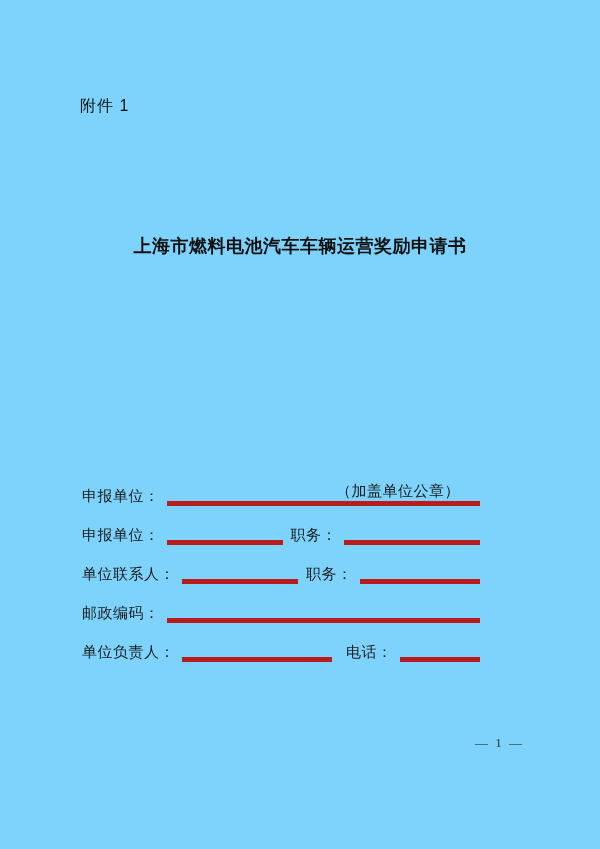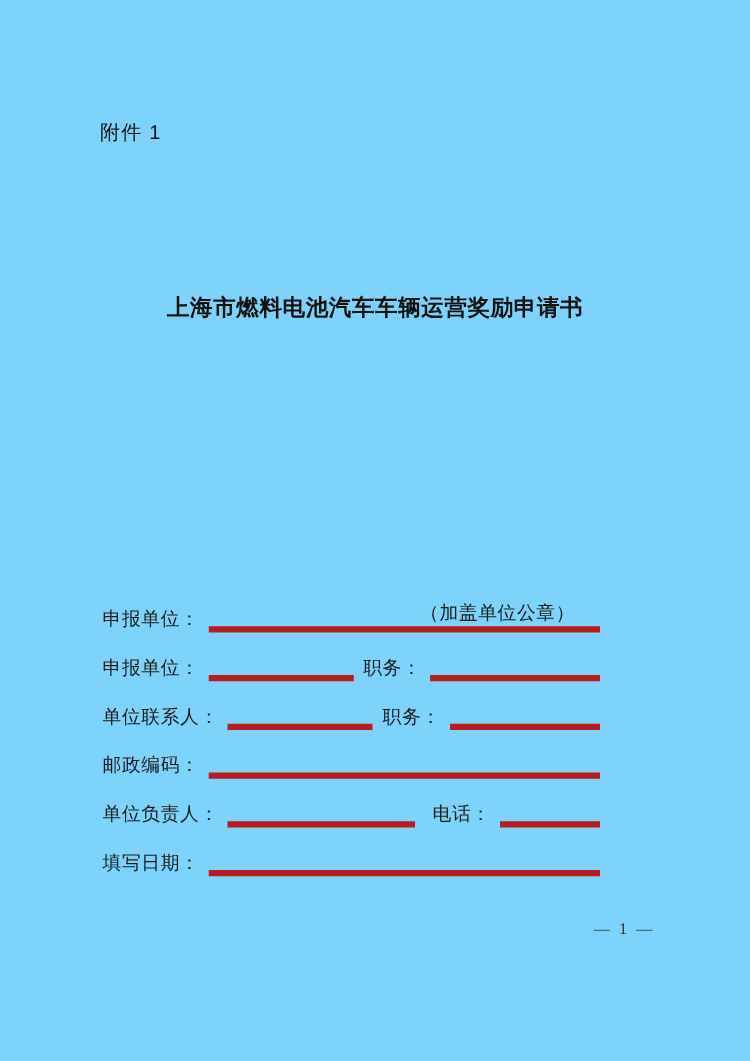--- a/index.html
+++ b/index.html
@@ -123,22 +123,18 @@
       <span class="fill grow"></span>
     </div>
 
     <div class="row">
       <span class="label">单位负责人：</span>
       <span class="fill w-zip"></span>
       <span class="label lbl2-wide">电话：</span>
       <span class="fill grow"></span>
     </div>
 
-    <div class="row">
-      <span class="label">填写日期：</span>
-      <span class="fill grow"></span>
-    </div>
 
   </div>
 
   <div class="page-number">— 1 —</div>
 
 </div>
 
 </body></html>

